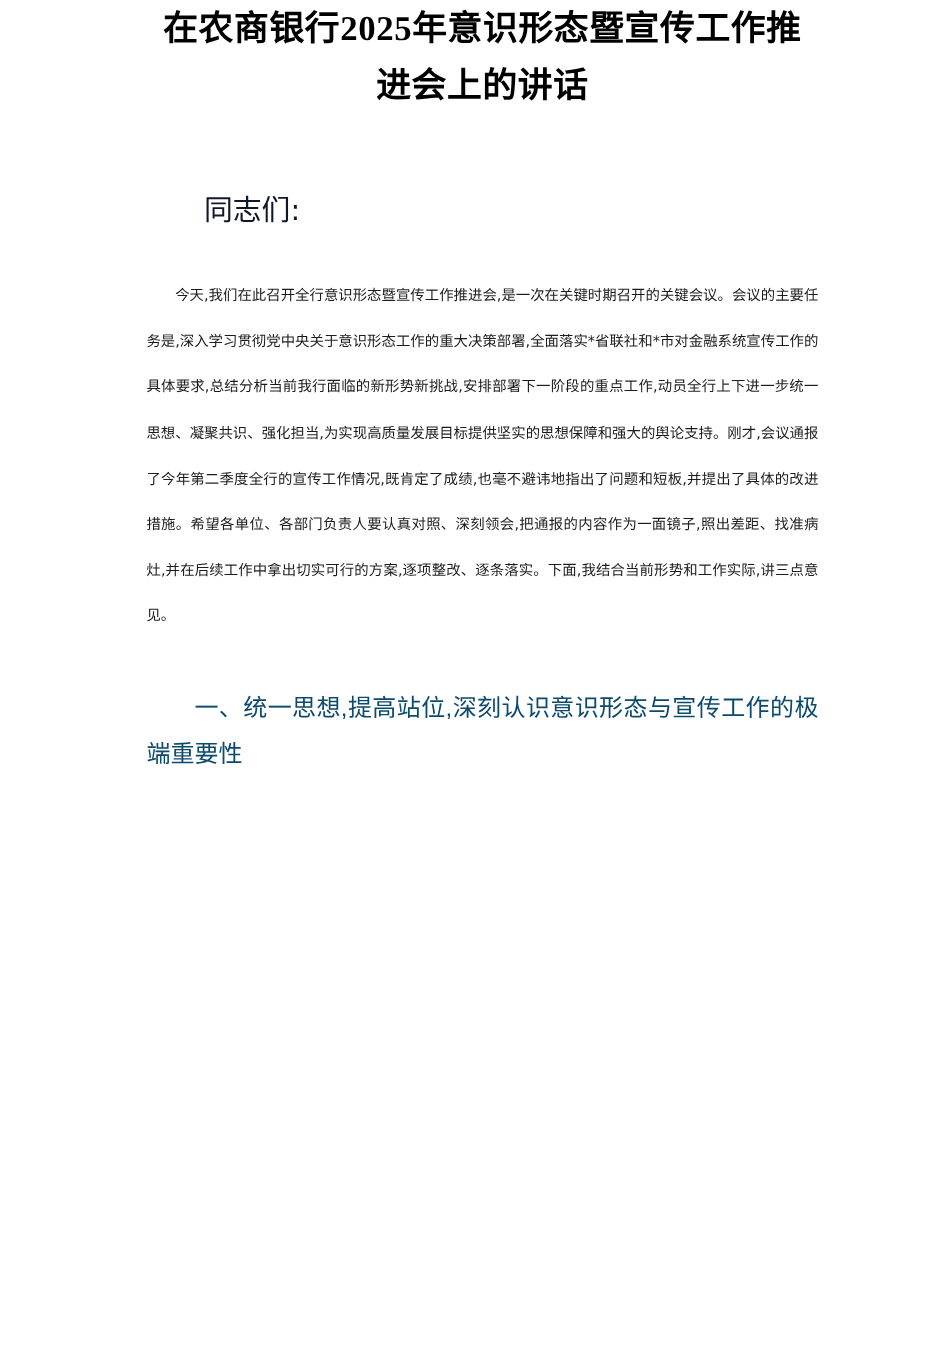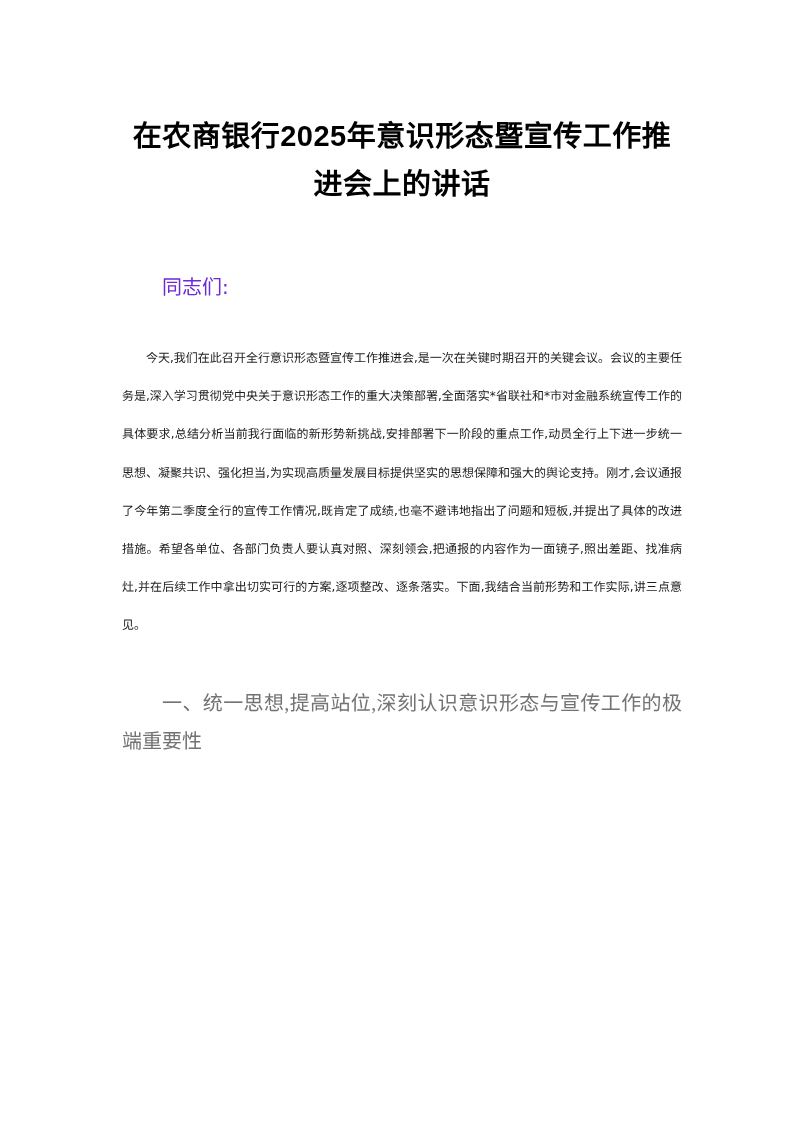--- a/index.html
+++ b/index.html
@@ -20,37 +20,36 @@
   }
 
   .doc-body {
     position: absolute;
     left: 122px;
     top: 0;
     width: 560px;
   }
 
   .doc-title {
-    font-family: Liberation Sans, sans-serif;
+    font-family: Liberation Serif, serif;
     font-size: 29px;
     line-height: 48px;
     font-weight: 700;
     color: #000000;
     text-align: center;
     margin: 0;
-    padding-top: 112px;
     letter-spacing: 0.5px;
     word-break: break-all;
   }
 
   .salutation {
     font-family: "DejaVu Sans", "Liberation Sans", sans-serif;
-    font-size: 20px;
+    font-size: 24px;
     line-height: 38px;
-    color: #6d28d9;
+    color: #0f172a;
     margin: 0;
     padding-top: 60px;
     text-indent: 2em;
   }
 
   .para {
     font-family: "DejaVu Sans", "Liberation Sans", sans-serif;
     font-size: 12px;
     line-height: 38.2px;
     color: #1c1c1c;
@@ -59,24 +58,24 @@
     text-justify: inter-ideograph;
     text-indent: 2em;
     word-break: break-all;
   }
 
   .para-gap-lead {
     padding-top: 33px;
   }
 
   .section-heading {
-    font-family: Liberation Serif, serif;
+    font-family: Liberation Sans, sans-serif;
     font-size: 20px;
     line-height: 38.2px;
-    color: #737373;
+    color: #0c4a6e;
     margin: 0;
     padding-top: 39px;
     text-align: justify;
     text-justify: inter-ideograph;
     text-indent: 2em;
     word-break: break-all;
   }
 </style>
 </head>
 <body>

